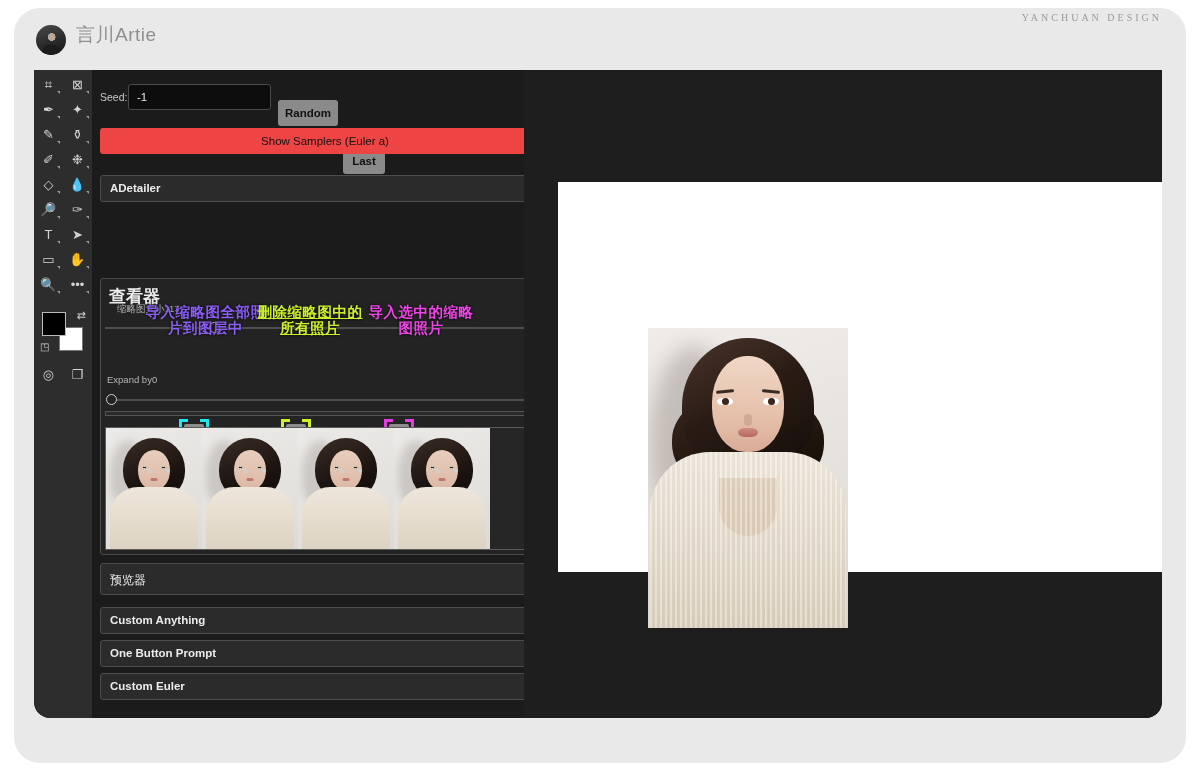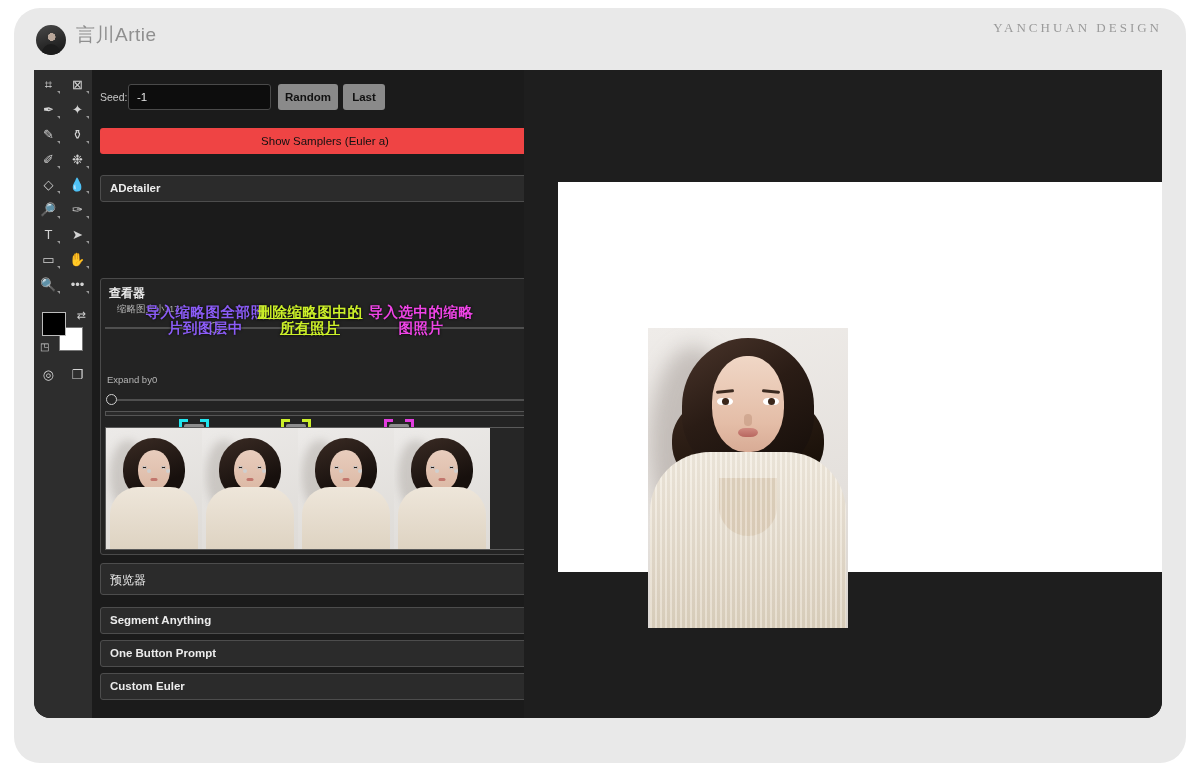--- a/index.html
+++ b/index.html
@@ -35,22 +35,22 @@
   }
   #avatar::after{
     content:""; position:absolute; left:6px; top:19px; width:18px; height:16px;
     background:#1c1c1c; border-radius:9px 9px 0 0;
   }
   #brand-name {
     position:absolute; left:62px; top:14px;
     font-size:19px; color:#8f8f8f; letter-spacing:.5px;
   }
   #brand-right {
-    position:absolute; right:24px; top:12px;
-    font-size:13px; color:#9a9a9a; letter-spacing:3px;
+    position:absolute; right:24px; top:4px;
+    font-size:10px; color:#9a9a9a; letter-spacing:3px;
     font-family:"Liberation Serif", serif;
   }
 
   
   #app {
     position:absolute; left:34px; top:70px; width:1128px; height:648px;
     background:#1e1e1e;
     border-radius:0 0 16px 16px;
     overflow:hidden;
   }
@@ -88,25 +88,25 @@
     background:#1b1b1b; overflow:hidden;
   }
   .sd-row-seed{ position:absolute; left:8px; top:14px; width:450px; height:28px;}
   .lbl-seed{position:absolute;left:0;top:7px;font-size:10.5px;color:#c8c8c8;}
   .seed-input{
     position:absolute;left:28px;top:0;width:143px;height:26px;
     background:#0d0d0d;border:1px solid #4a4a4a;border-radius:3px;
     color:#e6e6e6;font-size:11.5px;padding:5px 8px;
   }
   .btn-gray{
-    position:absolute;top:0;height:26px;background:#8a8a8a;border:none;border-radius:3px;
+    position:absolute;top:16px;height:26px;background:#8a8a8a;border:none;border-radius:3px;
     color:#111;font-size:11.5px;font-weight:bold;cursor:pointer;
   }
   #btn-random{left:178px;width:60px;}
-  #btn-last{left:243px;width:42px;}
+  #btn-last{left:243px;width:42px;margin-top:48px;}
 
   #btn-show-samplers{
     position:absolute;left:8px;top:58px;width:450px;height:26px;
     background:#ef4444;border:none;border-radius:3px;color:#111;
     font-size:11.5px;font-weight:normal;cursor:pointer;
   }
 
   .accordion{
     position:absolute;left:8px;width:450px;height:27px;
     background:#2b2b2b;border:1px solid #4d4d4d;border-radius:3px;
@@ -139,21 +139,21 @@
     display:inline-block;width:11px;height:11px;background:#fff;border:1px solid #999;
     border-radius:2px;color:#000;font-size:9px;text-align:center;line-height:10px;vertical-align:-1px;
   }
   #activate-lbl{font-size:11px;color:#e4e4e4;margin-left:5px;}
 
   
   #viewer{
     position:absolute;left:8px;top:208px;width:450px;height:277px;
     background:#232323;border:1px solid #4a4a4a;border-radius:3px;
   }
-  #viewer-title{position:absolute;left:8px;top:6px;font-size:12px;color:#ececec;font-weight:bold;}
+  #viewer-title{position:absolute;left:8px;top:6px;font-size:17px;color:#ececec;font-weight:bold;}
   #viewer-caret{position:absolute;right:9px;top:4px;font-size:12px;color:#cfcfcf;}
   #thumbsize-lbl{position:absolute;left:16px;top:24px;font-size:9.5px;color:#b5b5b5;}
   #slider1{position:absolute;left:4px;top:48px;width:440px;height:2px;background:#4f4f4f;}
   #slider1-knob{position:absolute;left:104px;top:-5px;width:11px;height:11px;border:1.5px solid #cfcfcf;border-radius:50%;background:#232323;}
   #expandby-lbl{position:absolute;left:6px;top:95px;font-size:9.5px;color:#b5b5b5;}
   #slider2{position:absolute;left:16px;top:120px;width:428px;height:2px;background:#4f4f4f;}
   #slider2-knob{position:absolute;left:-11px;top:-5px;width:11px;height:11px;border:1.5px solid #cfcfcf;border-radius:50%;background:#232323;}
 
   .marker-btn{position:absolute;width:30px;height:30px;}
   .marker-btn .inner{
@@ -445,21 +445,21 @@
               <span class="body"></span>
             </div>
           </div>
       </div>
 
       <div class="accordion" id="acc-preview">
         <span class="acc-title">预览器</span>
         <span class="acc-caret">∨</span>
       </div>
       <div class="accordion" id="acc-segment">
-        <span class="acc-title">Segment Anything</span>
+        <span class="acc-title">Custom Anything</span>
         <span class="acc-caret">&lt;</span>
       </div>
       <div class="accordion" id="acc-obp">
         <span class="acc-title">One Button Prompt</span>
         <span class="acc-caret">&lt;</span>
       </div>
       <div class="accordion" id="acc-custom">
         <span class="acc-title">Custom Euler</span>
         <span class="acc-caret">&lt;</span>
       </div>

